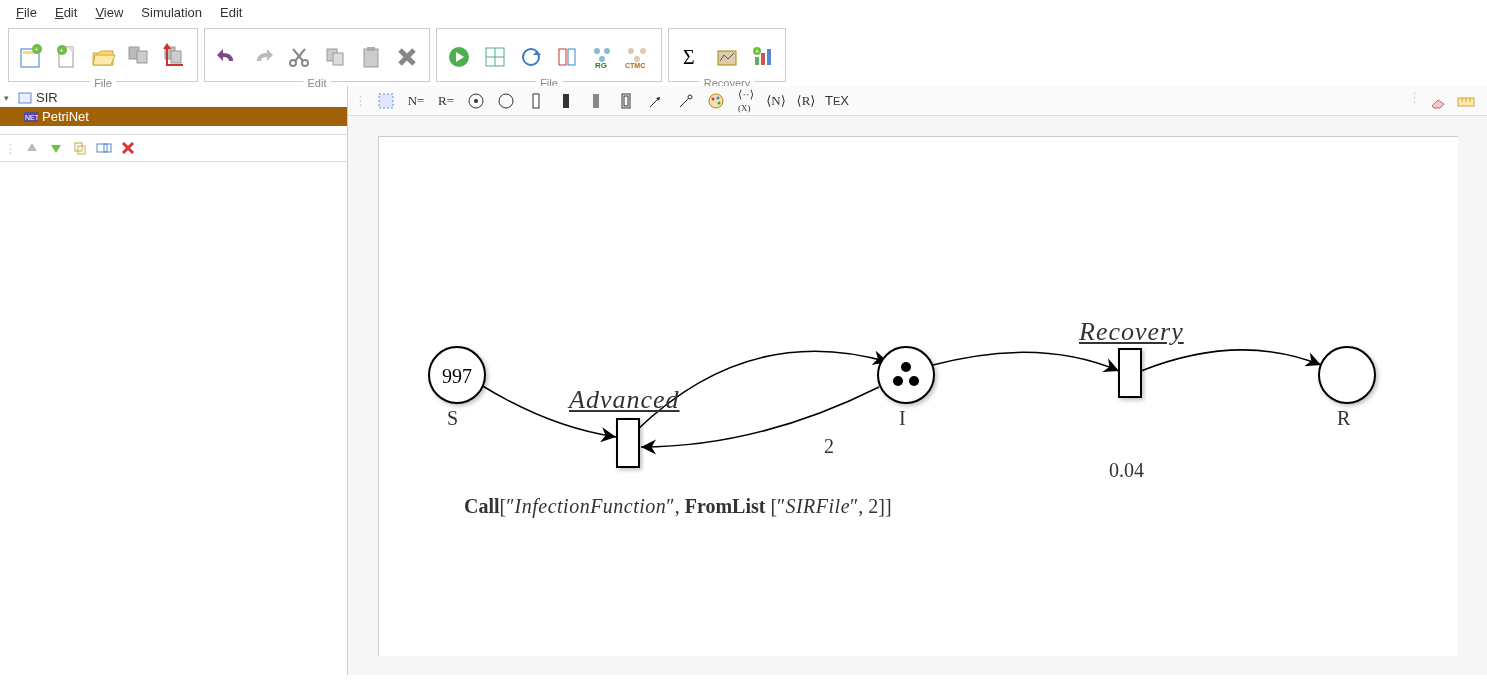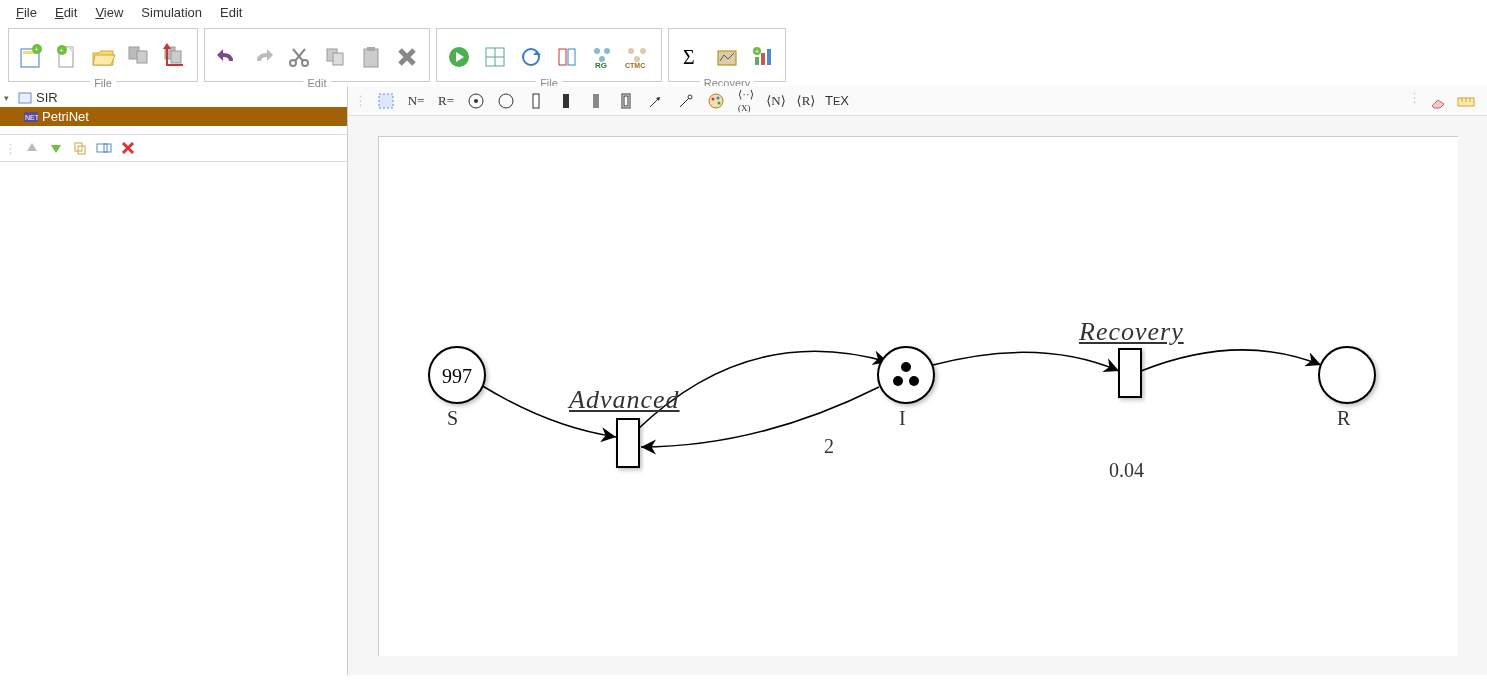--- a/index.html
+++ b/index.html
@@ -394,17 +394,20 @@
         <div class="place-label" style="left:68px; top:270px;">S</div>
         <div class="place-label" style="left:520px; top:270px;">I</div>
         <div class="place-label" style="left:958px; top:270px;">R</div>
 
         <div class="trans-label" style="left:190px; top:248px; letter-spacing:1px;">Advanced</div>
         <div class="trans-label" style="left:700px; top:180px; letter-spacing:1px;">Recovery</div>
 
         <div class="rate-label" style="left:445px; top:298px;">2</div>
         <div class="rate-label" style="left:730px; top:302px;margin-top:20px;">0.04</div>
 
+        <div class="expr-label" style="left:85px; top:358px; white-space:nowrap;">
+          <b>Call</b><span>[″</span><i style="letter-spacing:0.5px;">InfectionFunction</i><span>″, </span><b>FromList</b><span> [″</span><i style="letter-spacing:0.5px;">SIRFile</i><span>″, 2]]</span>
+        </div>
 
       </div>
     </div>
   </div>
 </div>
 
 </body></html>

